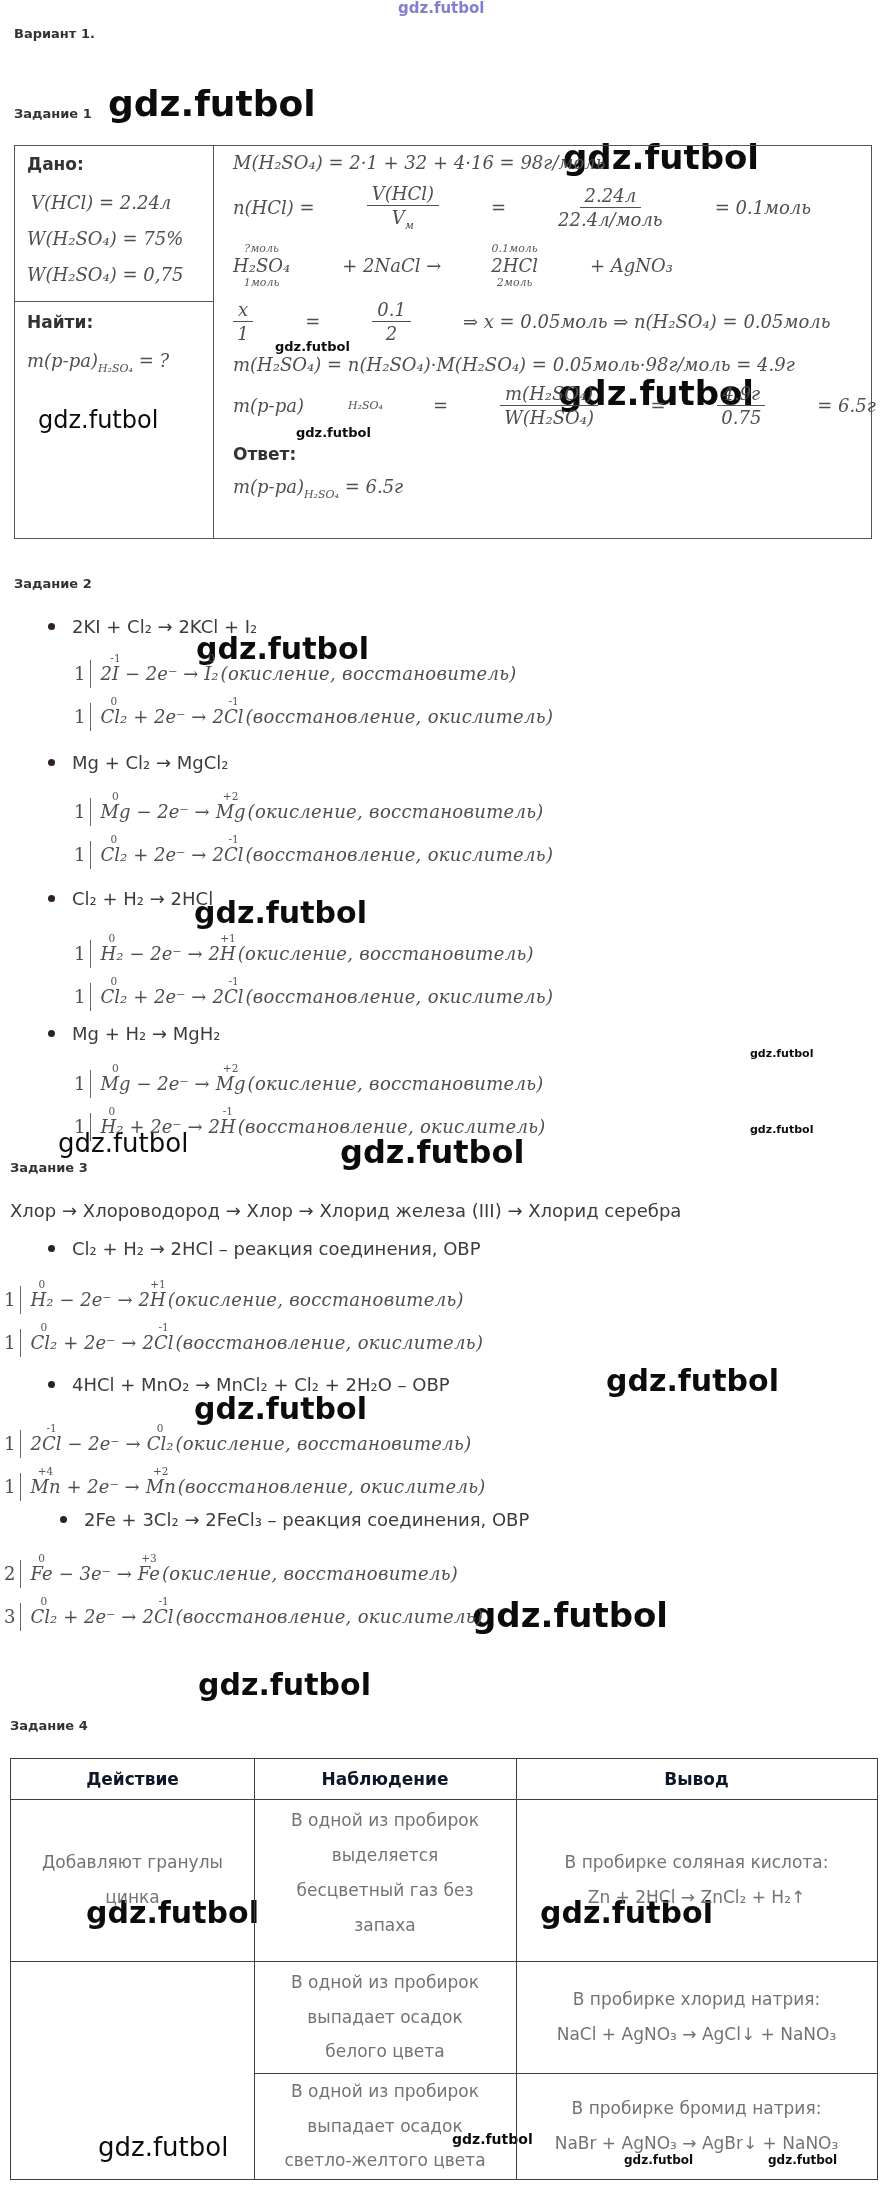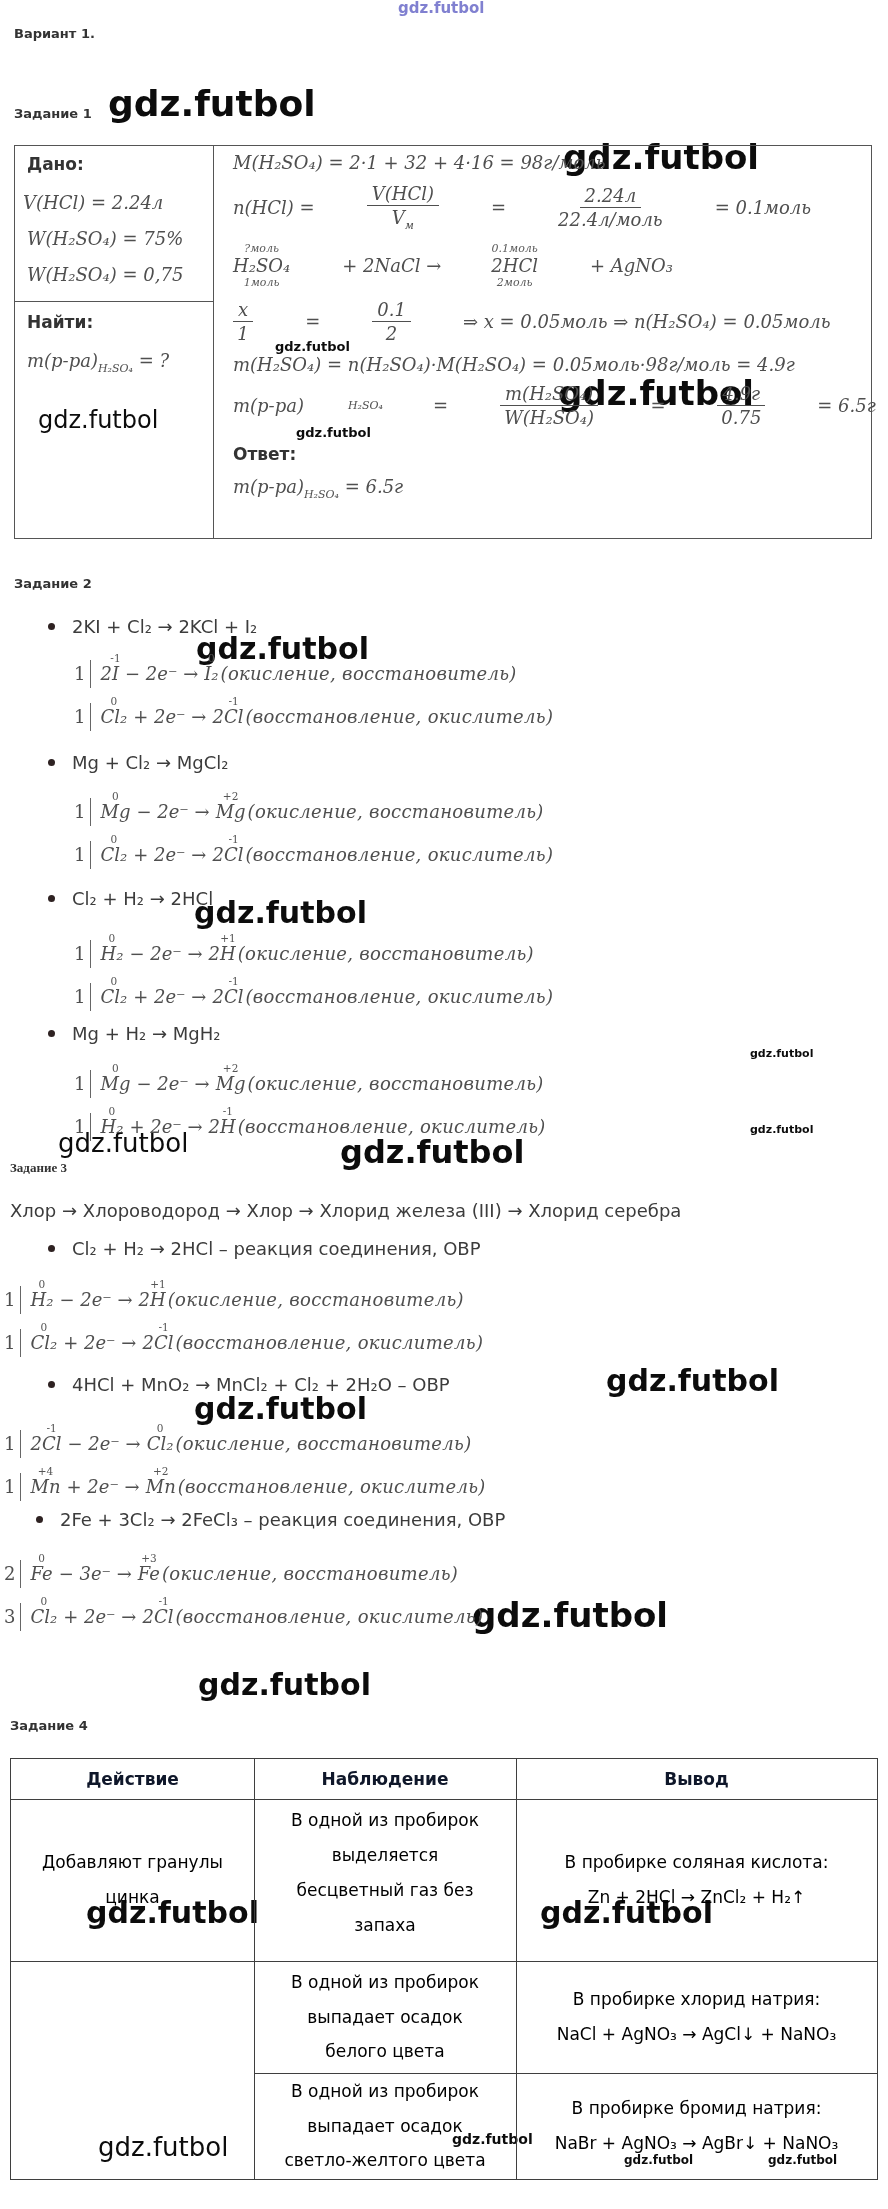--- a/index.html
+++ b/index.html
@@ -37,21 +37,21 @@
   #t1 .hline{position:absolute;left:0;top:155px;width:198px;border-top:1px solid #555;}
   #sol{position:absolute;left:212px;top:0;width:634px;padding:2px 6px;}
   
   #t2{position:absolute;left:10px;top:1758px;width:866px;height:420px;border:1px solid #3f3f3f;}
   #t2 .v1{position:absolute;left:243px;top:0;bottom:0;border-left:1px solid #3f3f3f;}
   #t2 .v2{position:absolute;left:505px;top:0;bottom:0;border-left:1px solid #3f3f3f;}
   #t2 .h1{position:absolute;left:0;right:0;top:40px;border-top:1px solid #3f3f3f;}
   #t2 .h2{position:absolute;left:0;right:0;top:202px;border-top:1px solid #3f3f3f;}
   #t2 .h3{position:absolute;left:243px;right:0;top:314px;border-top:1px solid #3f3f3f;}
   .cell{position:absolute;display:flex;flex-direction:column;align-items:center;
-        justify-content:center;text-align:center;font-size:17px;color:#000000;}
+        justify-content:center;text-align:center;font-size:17px;color:#737373;}
   .cell div{line-height:2.05;}
   .th{position:absolute;display:flex;align-items:center;justify-content:center;
       font-weight:bold;font-size:17px;color:#0f172a;}
 </style>
 </head>
 <body>
 
 <div id="page">
 
   <span class="wm blue" style="left:398px;top:1px;font-size:15px;font-weight:600;">gdz.futbol</span>
@@ -79,21 +79,21 @@
   <span class="wm" style="left:768px;top:2154px;font-size:12px;font-weight:600;">gdz.futbol</span>
 
   <div class="abs hd" style="left:14px;top:26px;">Вариант 1.</div>
   <div class="abs hd" style="left:14px;top:106px;">Задание 1</div>
 
   <div id="t1">
     <div class="vline"></div>
     <div class="hline"></div>
 
     <div class="abs hd" style="left:12px;top:8px;font-size:17px;">Дано:</div>
-    <div class="abs math" style="left:8px;top:46px;">V(HCl) = 2.24л</div>
+    <div class="abs math" style="left:16px;top:46px;">V(HCl) = 2.24л</div>
     <div class="abs math" style="left:12px;top:82px;">W(H₂SO₄) = 75%</div>
     <div class="abs math" style="left:12px;top:118px;">W(H₂SO₄) = 0,75</div>
     <div class="abs hd" style="left:12px;top:166px;font-size:17px;">Найти:</div>
     <div class="abs math" style="left:12px;top:204px;"><span>m(p-pa)</span><sub class="msub">H₂SO₄</sub><span> = ?</span></div>
 
     <div id="sol">
       <div class="math" style="margin-top:4px;">M(H₂SO₄) = 2·1 + 32 + 4·16 = 98г/моль</div>
 
       <div class="math frow" style="margin-top:10px;">
         <span>n(HCl) =</span>
@@ -251,21 +251,21 @@
         <span class="coef">1</span>
         <span></span>
         <span class="ox"><span class="oxn">0</span><span>H₂</span></span>
         <span class="op">+ 2e⁻ →</span>
         <span>2</span>
         <span class="ox"><span class="oxn">-1</span><span>H</span></span>
         <span class="hrlabel">(восстановление, окислитель)</span>
       </div>
   </div>
 
-  <div class="abs hd" style="left:10px;top:1160px;font-family:Liberation Serif, serif;">Задание 3</div>
+  <div class="abs hd" style="left:10px;top:1160px;">Задание 3</div>
   <div class="abs sans" style="left:10px;top:1200px;">Хлор → Хлороводород → Хлор → Хлорид железа (III) → Хлорид серебра</div>
 
   <div class="bullet" style="left:48px;top:1238px;">
       <span class="sans">Cl₂ + H₂ → 2HCl – реакция соединения, ОВР</span>
     </div>
   <div class="abs" style="left:4px;top:1274px;">
     <div class="hr-line math">
         <span class="coef">1</span>
         <span></span>
         <span class="ox"><span class="oxn">0</span><span>H₂</span></span>
@@ -302,21 +302,21 @@
         <span class="coef">1</span>
         <span></span>
         <span class="ox"><span class="oxn">+4</span><span>Mn</span></span>
         <span class="op">+ 2e⁻ →</span>
         <span></span>
         <span class="ox"><span class="oxn">+2</span><span>Mn</span></span>
         <span class="hrlabel">(восстановление, окислитель)</span>
       </div>
   </div>
 
-  <div class="bullet" style="left:36px;top:1509px;">
+  <div class="bullet" style="left:60px;top:1509px;">
       <span class="sans">2Fe + 3Cl₂ → 2FeCl₃ – реакция соединения, ОВР</span>
     </div>
   <div class="abs" style="left:4px;top:1548px;">
     <div class="hr-line math">
         <span class="coef">2</span>
         <span></span>
         <span class="ox"><span class="oxn">0</span><span>Fe</span></span>
         <span class="op">− 3e⁻ →</span>
         <span></span>
         <span class="ox"><span class="oxn">+3</span><span>Fe</span></span>

